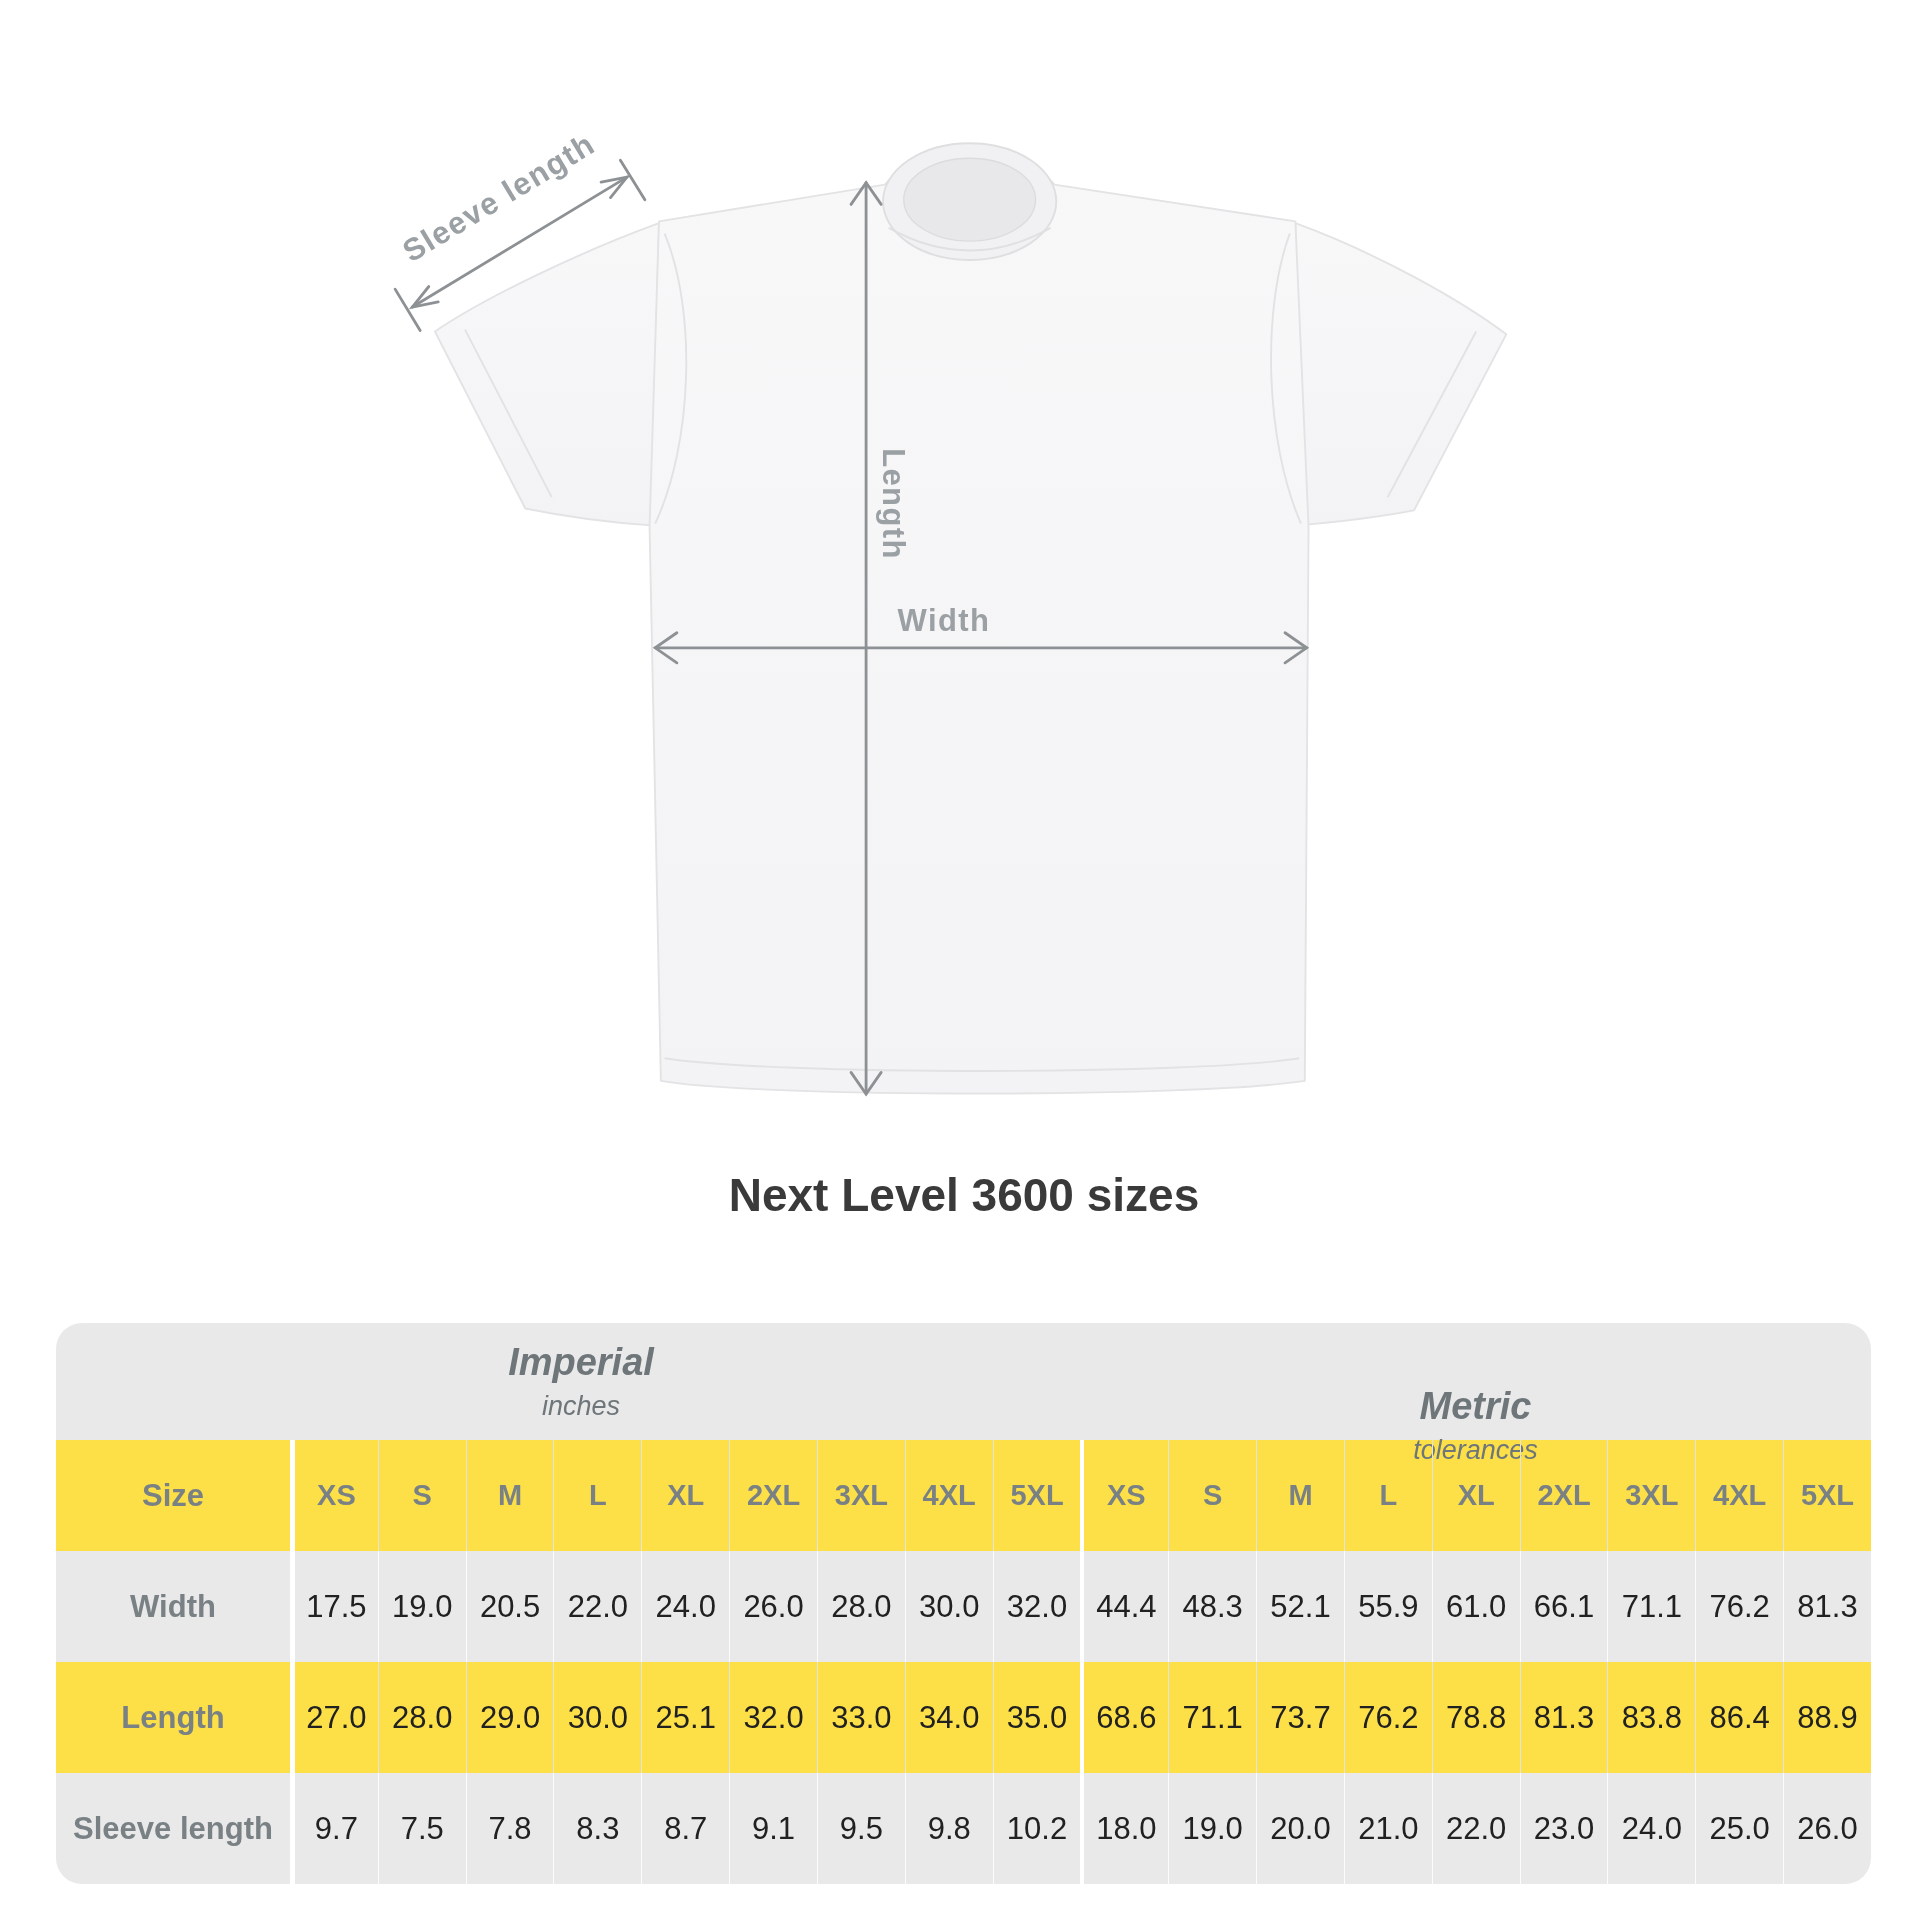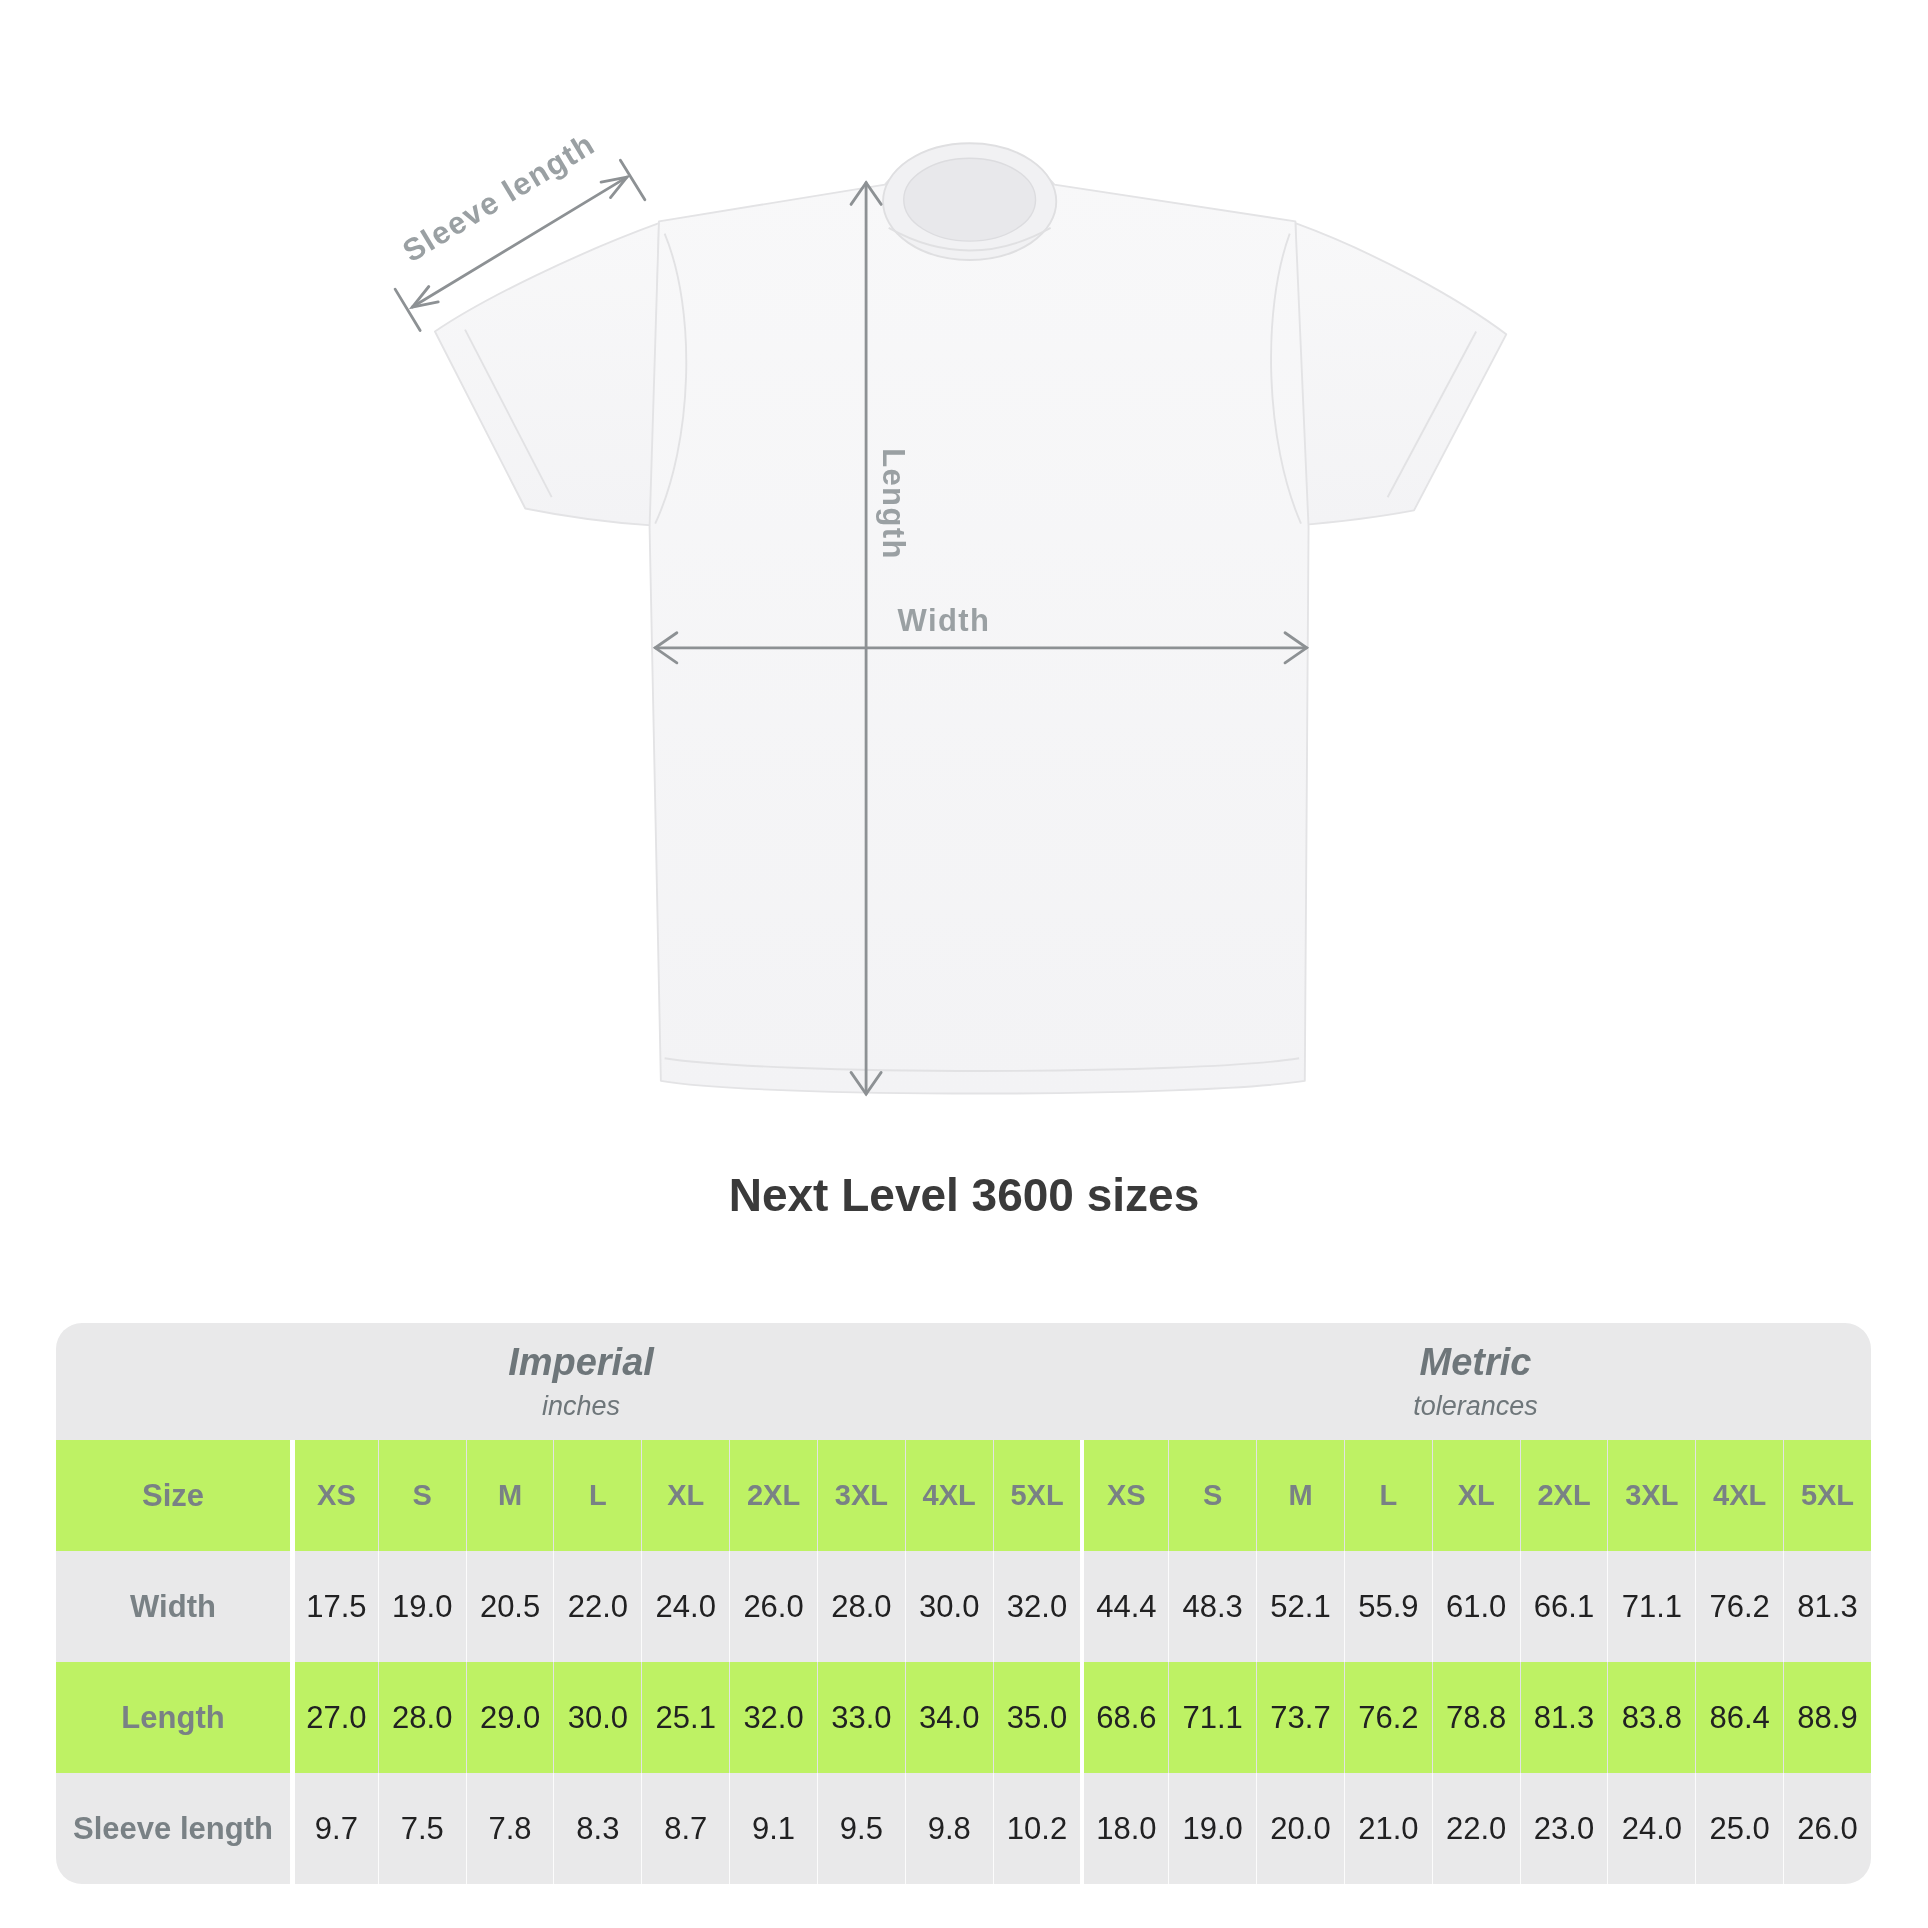--- a/index.html
+++ b/index.html
@@ -18,30 +18,30 @@
          font-size:46px;font-weight:bold;color:#3a3a3a;}
   .subtitle{position:absolute;top:1224px;left:0;width:1928px;text-align:center;
             font-size:27px;font-style:italic;color:#4e4e4e;}
   
   .size-table{position:absolute;left:56px;top:1323px;width:1815px;}
   .t-row{display:flex;width:100%;height:111px;}
   .band{height:117px;background:#e9e9ea;border-radius:26px 26px 0 0;}
   .half{display:flex;flex-direction:column;align-items:center;justify-content:center;
         box-sizing:border-box;height:100%;}
   .half.imp{width:1024px;padding-left:26px;}
-  .half.met{width:791px;}
+  .half.met{width:791px;margin-top:44px;}
   .unit-name{font-size:38px;font-weight:bold;font-style:italic;color:#6e767a;}
   .unit-sub{margin-top:7.5px;font-size:27px;font-style:italic;color:#6e767a;text-align:center;}
   .cell{display:flex;align-items:center;justify-content:center;height:100%;
         box-sizing:border-box;text-align:center;}
   .label-cell{width:234px;font-size:31px;font-weight:bold;color:#798185;}
   .d{width:calc((100% - 234px)/18);}
   .sz{font-size:29px;font-weight:bold;color:#798185;}
   .val{font-size:31px;color:#212122;}
-  .r-white{background:#bef264;}
+  .r-white{background:#fde047;}
   .r-gray{background:#e9e9ea;}
   .r-last{border-radius:0 0 26px 26px;}
   .r-white .d{border-left:1.9px solid #e3e3e4;}
   .r-gray .d{border-left:1.9px solid rgba(255,255,255,.85);}
   .t-row .d.first{border-left:5.6px solid #fff;}
   .t-row .d.mfirst{border-left:4.7px solid #fff;}
 </style>
 </head>
 <body>
 

